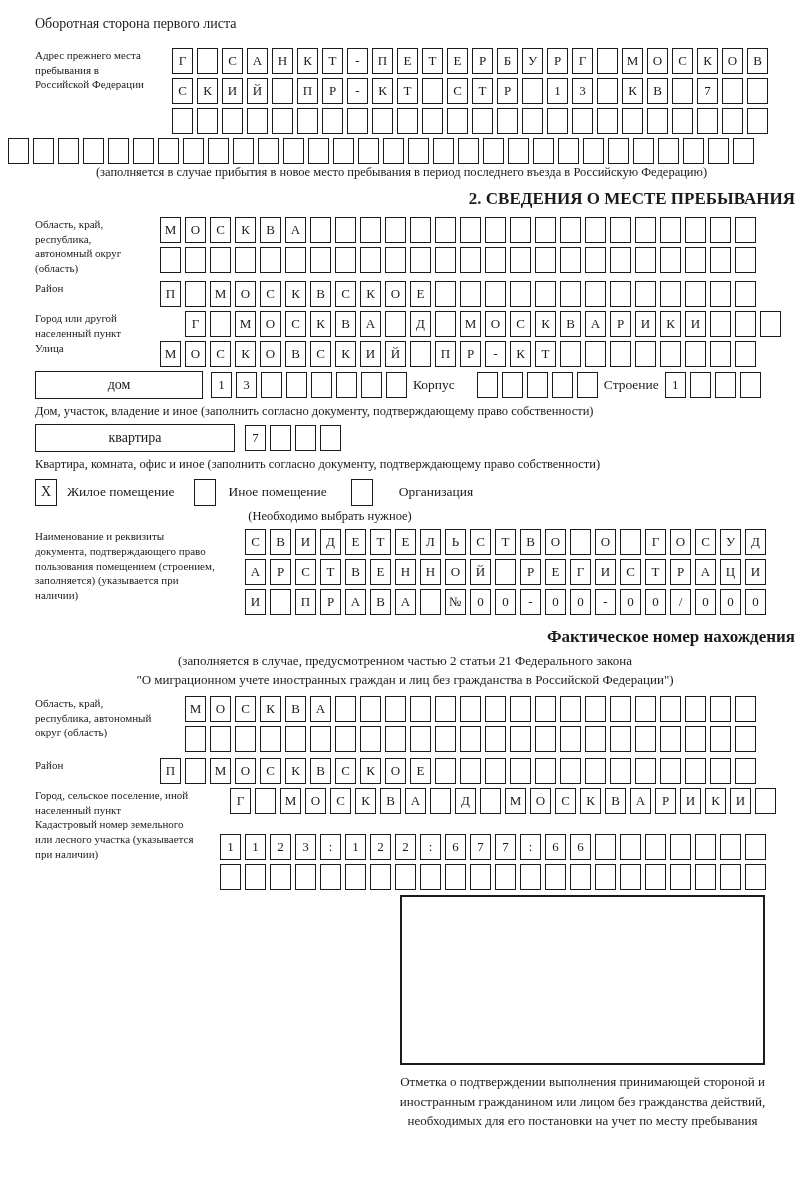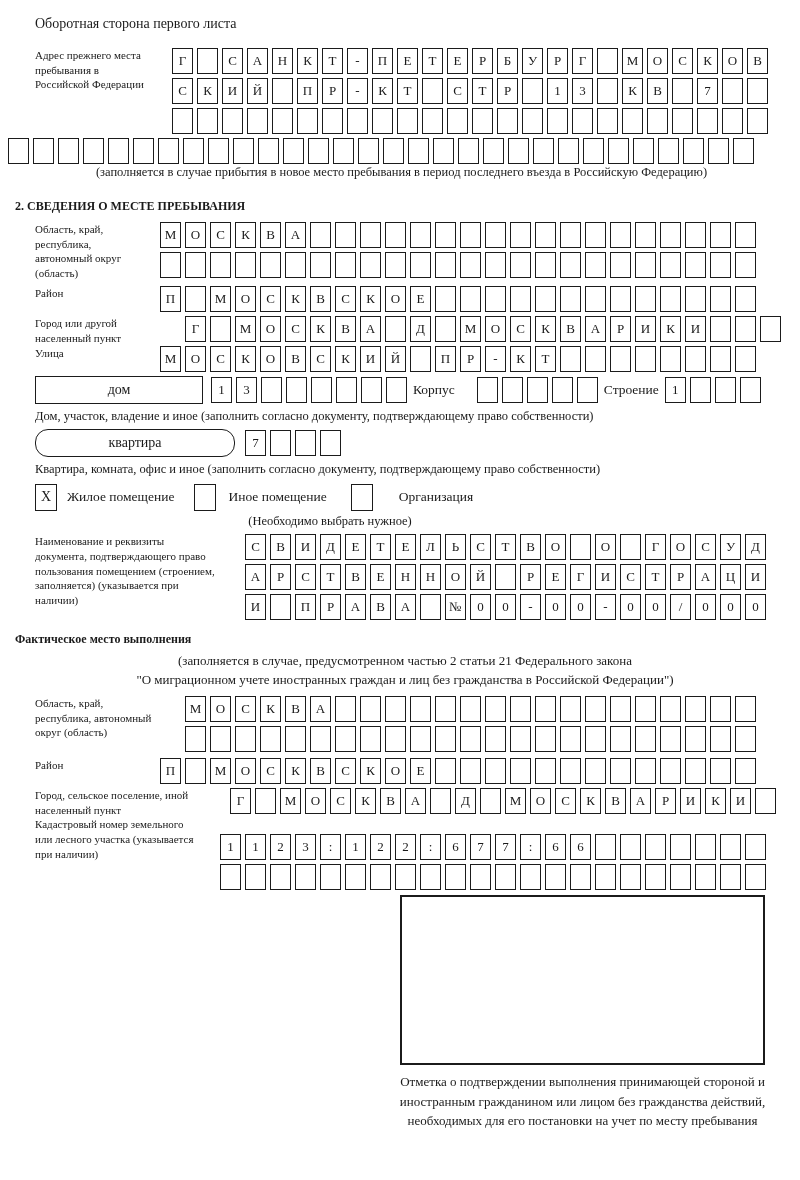--- a/index.html
+++ b/index.html
@@ -49,24 +49,24 @@
   }
   .mb4 { margin-bottom: 4px; }
   .mb6 { margin-bottom: 6px; }
   .fullrow { margin-left: -27px; margin-top: 4px; }
   .caption {
     font-size: 12.5px;
     line-height: 1.35;
   }
   .caption-center { text-align: center; margin-left: -27px; }
   .sec-title {
-    text-align: left;
+    text-align: right;
     font-weight: bold;
-    font-size: 12px;
-    margin: 18px 0 8px -20px;
+    font-size: 17px;
+    margin: 8px 0 8px -20px;
   }
   .widebox {
     box-sizing: border-box;
     flex-shrink: 0;
     height: 28px;
     border: 1.5px solid #1b1b1b;
     display: inline-flex;
     align-items: center; justify-content: center;
     font-size: 14px;
   }
@@ -399,21 +399,21 @@
     <div class="cells">
         <span class="cell">1</span>
         <span class="cell"></span>
         <span class="cell"></span>
         <span class="cell"></span>
       </div>
   </div>
   <div class="caption mb4">Дом, участок, владение и иное (заполнить согласно документу, подтверждающему право собственности)</div>
 
   <div class="row mb4" style="align-items:center;">
-    <div class="widebox" style="width:200px; margin-right:10px;border-radius:13px;">квартира</div>
+    <div class="widebox" style="width:200px; margin-right:10px;">квартира</div>
     <div class="cells">
         <span class="cell">7</span>
         <span class="cell"></span>
         <span class="cell"></span>
         <span class="cell"></span>
       </div>
   </div>
   <div class="caption">Квартира, комната, офис и иное (заполнить согласно документу, подтверждающему право собственности)</div>
 
   <div class="stayrow">
@@ -494,21 +494,21 @@
           <span class="cell">0</span>
           <span class="cell">0</span>
           <span class="cell">/</span>
           <span class="cell">0</span>
           <span class="cell">0</span>
           <span class="cell">0</span>
         </div>
     </div>
   </div>
 
-  <div class="sec-title" style="margin-top:12px; margin-bottom:5px;">Фактическое место выполнения</div>
+  <div class="sec-title" style="margin-top:12px; margin-bottom:5px;">Фактическое номер нахождения</div>
   <div class="fact-cap">(заполняется в случае, предусмотренном частью 2 статьи 21 Федерального закона</div>
   <div class="fact-cap mb6">"О миграционном учете иностранных граждан и лиц без гражданства в Российской Федерации")</div>
 
   <div class="row">
     <div class="label w-reg2">Область, край, республика, автономный округ (область)</div>
     <div class="cellrows">
       <div class="cells">
           <span class="cell">М</span>
           <span class="cell">О</span>
           <span class="cell">С</span>

